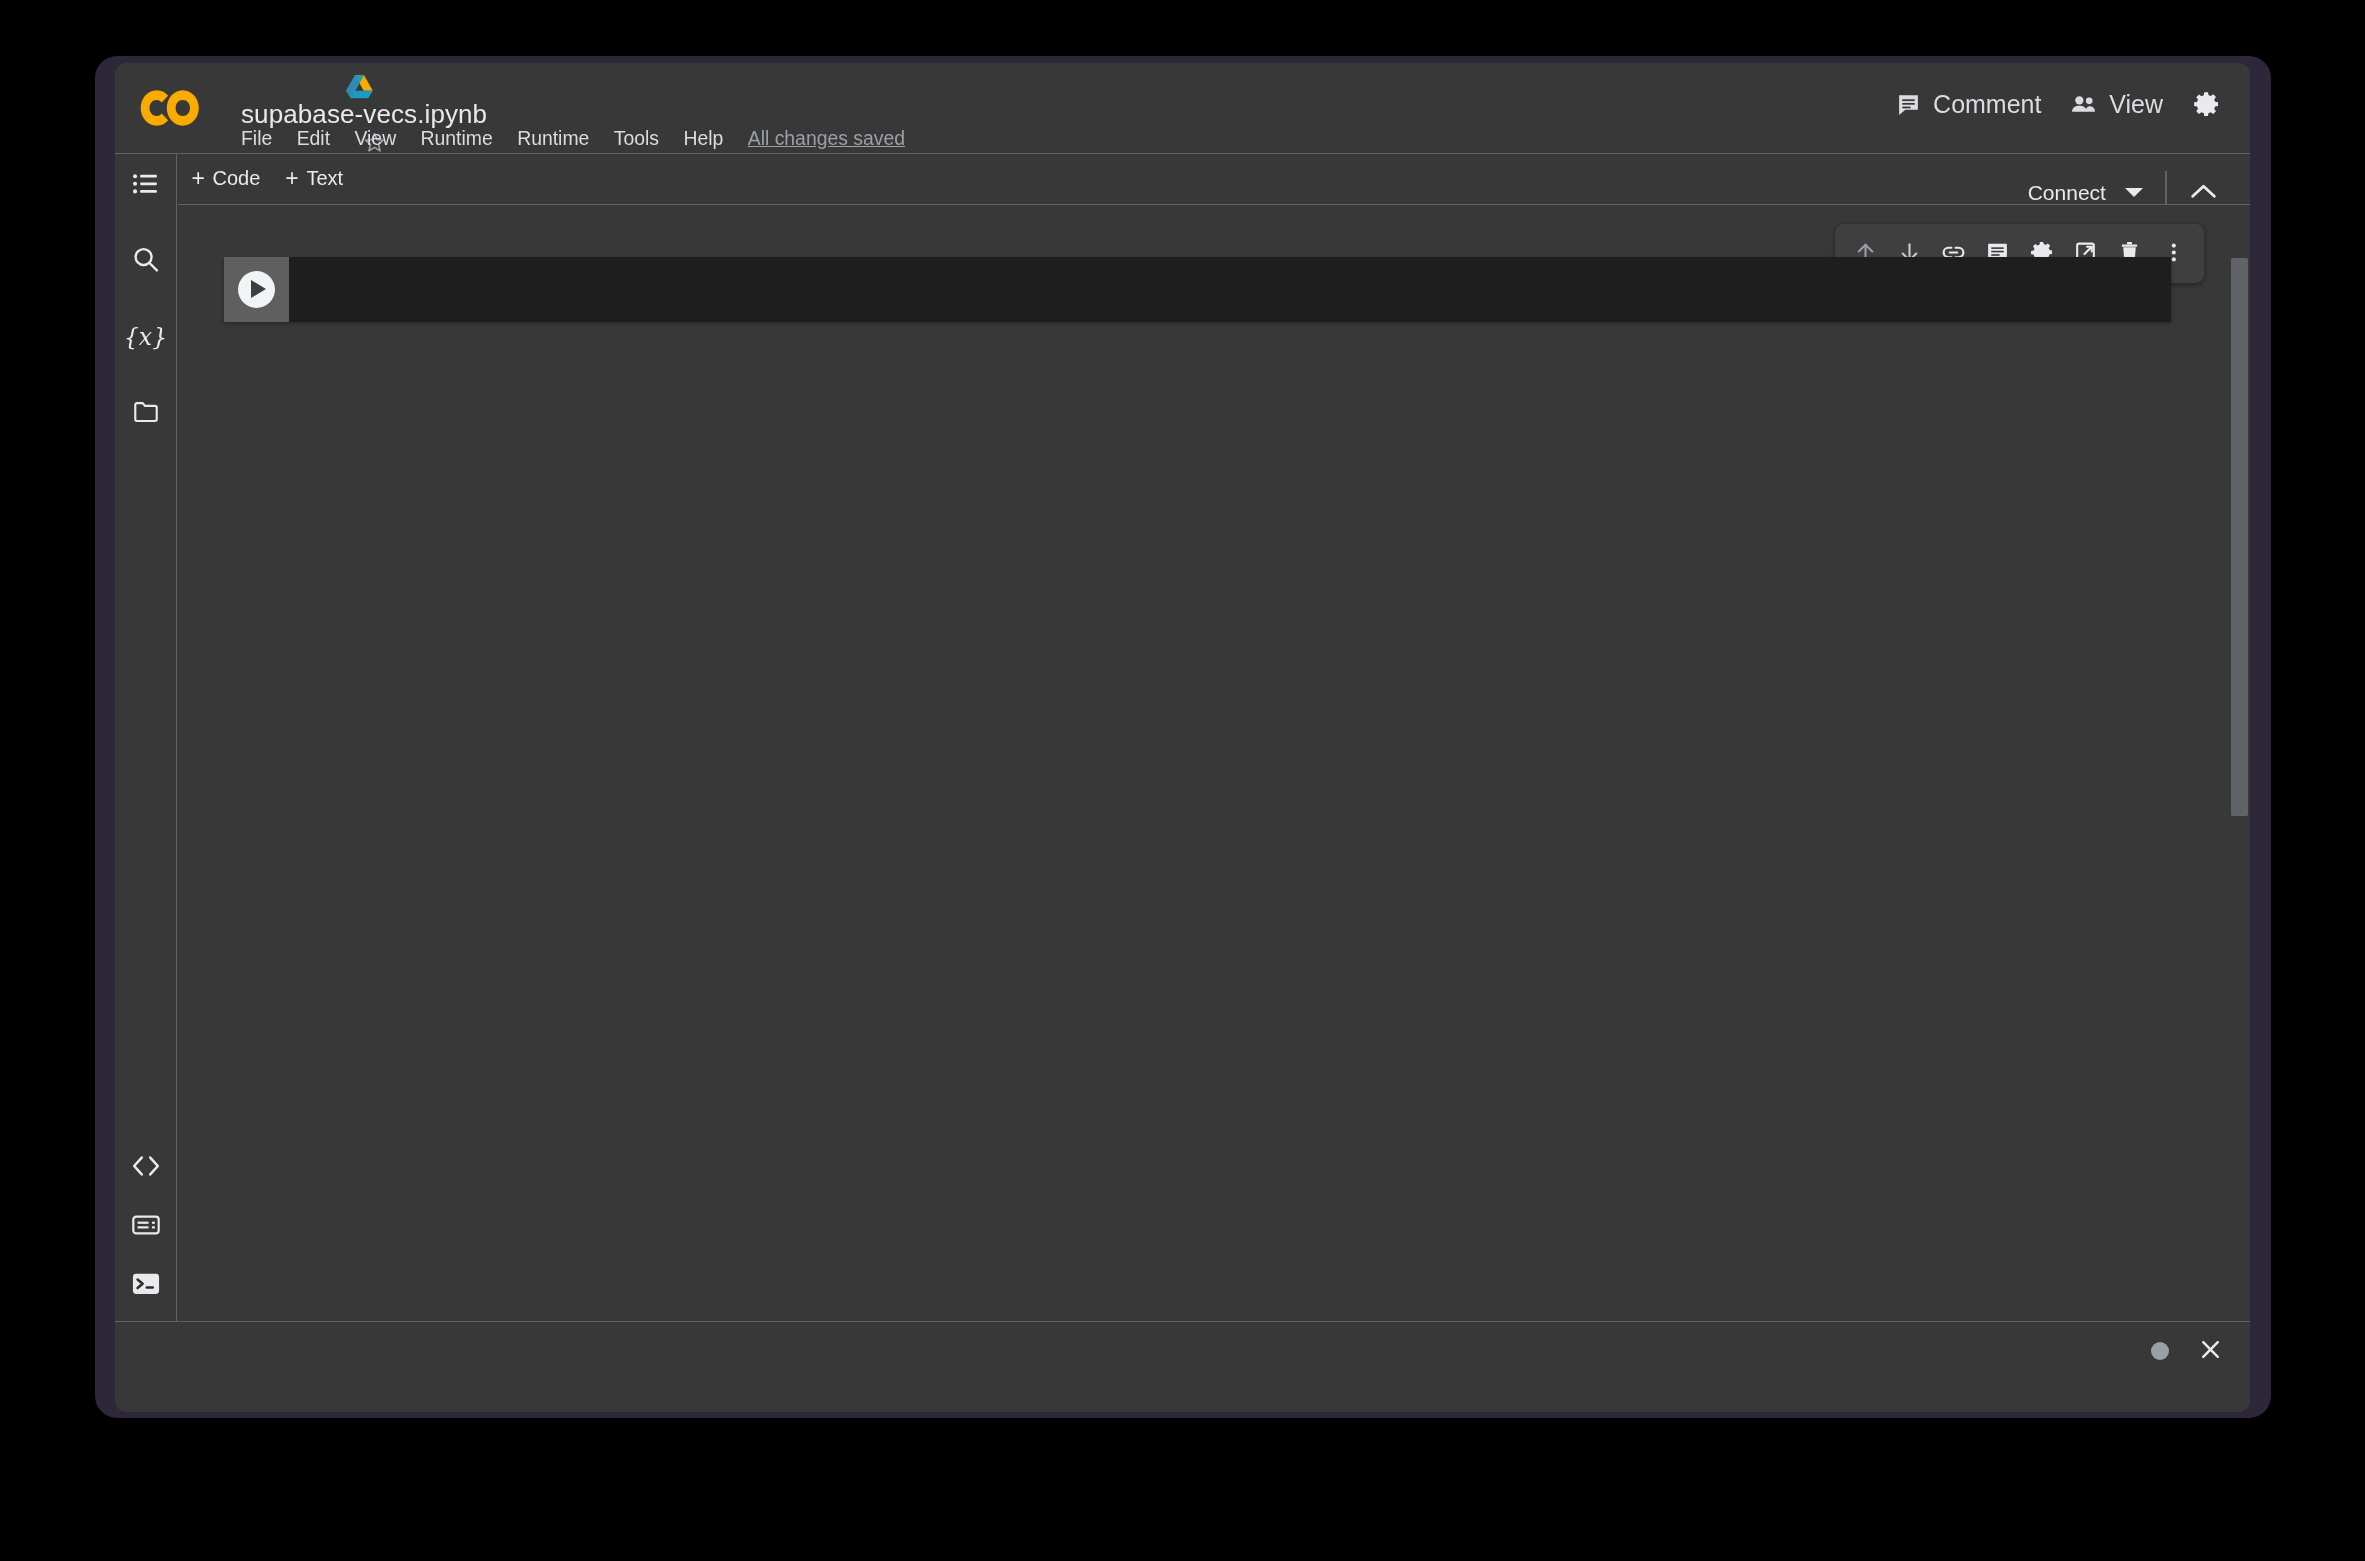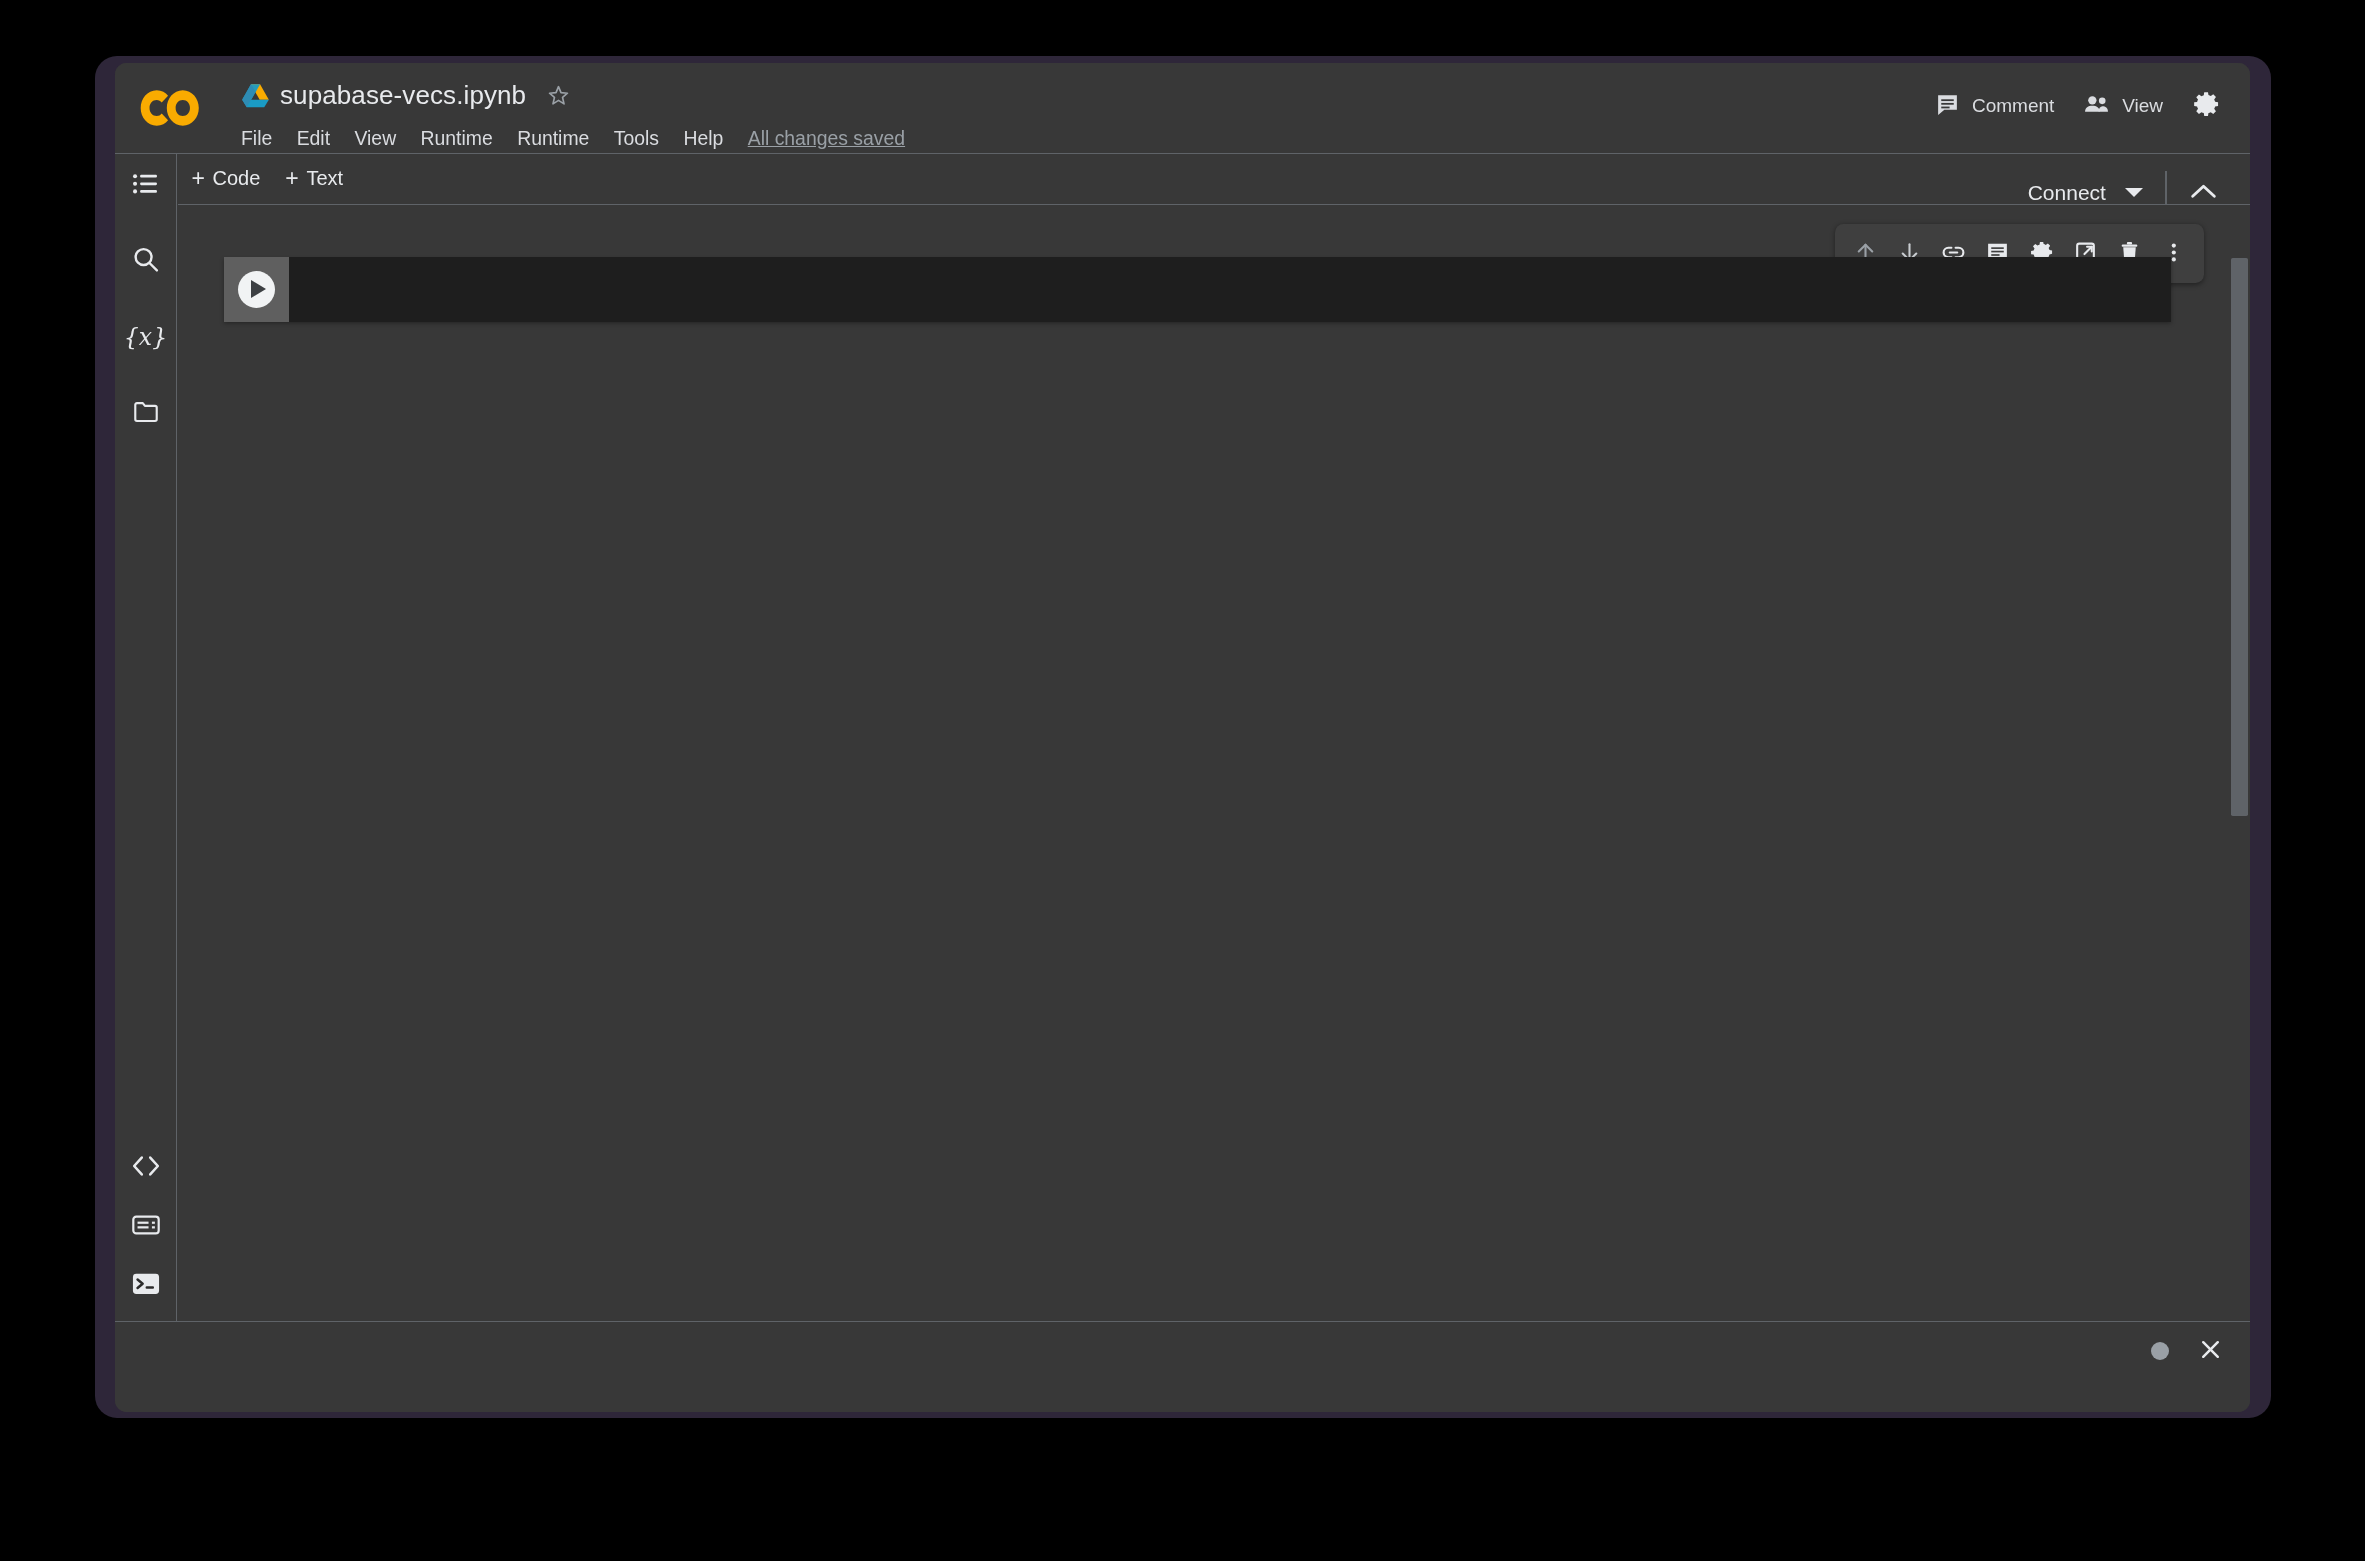--- a/index.html
+++ b/index.html
@@ -49,20 +49,21 @@
     height: 46px;
   }
 
   #title-row {
     position: absolute;
     left: 126px;
     top: 11.8px;
     display: flex;
     align-items: center;
     height: 42px;
+    flex-direction: column;
   }
   #drive-icon { width: 29px; height: 25px; margin-right: 10px; }
   #doc-title {
     color: #e8eaed;
     font-size: 26px;
     letter-spacing: 0.1px;
     white-space: nowrap;
   }
   #star-icon {
     margin-left: 20px;
@@ -96,23 +97,23 @@
   #header-right {
     position: absolute;
     right: 29px;
     top: 18.5px;
     display: flex;
     align-items: center;
     height: 46px;
   }
   .hdr-btn {
     display: flex;
-    align-items: flex-end;
+    align-items: center;
     color: #dadce0;
-    font-size: 19px;
+    font-size: 25px;
     margin-left: 29px;
     cursor: pointer;
     white-space: nowrap;
   }
   .hdr-btn .ic { margin-right: 11.8px; display: flex; align-items: center; }
 
   
   #body-area {
     position: absolute;
     left: 0;

